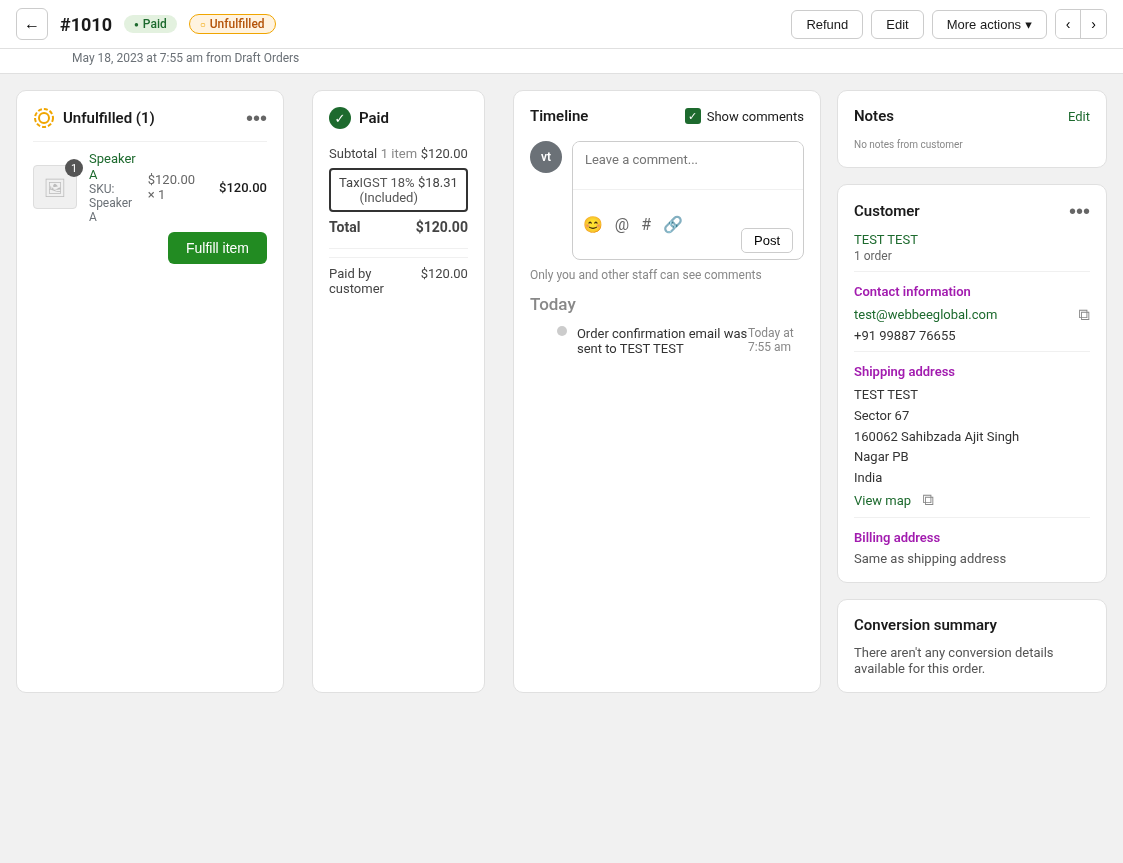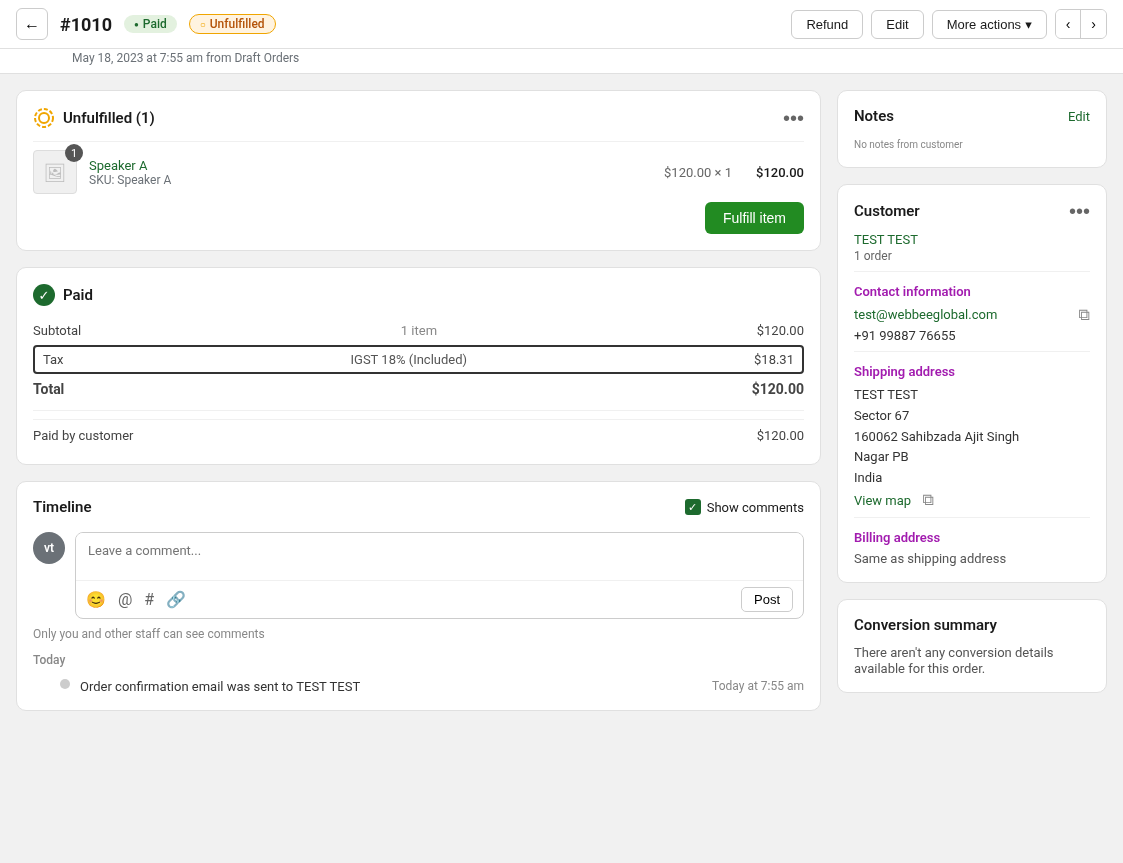--- a/index.html
+++ b/index.html
@@ -106,22 +106,22 @@
     }
     .main-layout {
       display: flex;
       gap: 16px;
       padding: 16px;
       max-width: 1123px;
     }
     .left-col {
       flex: 1;
       display: flex;
-      flex-direction: column;
-      gap: 16px;
+      flex-direction: row;
+      gap: 28px;
     }
     .right-col {
       width: 270px;
       display: flex;
       flex-direction: column;
       gap: 16px;
     }
     .card {
       background: #fff;
       border-radius: 10px;
@@ -350,20 +350,21 @@
       font-size: 16px;
       cursor: pointer;
     }
     .post-btn {
       background: #fff;
       border: 1px solid #ccc;
       border-radius: 5px;
       padding: 4px 12px;
       font-size: 13px;
       cursor: pointer;
+      margin-top: 32px;
     }
     .comment-note {
       font-size: 12px;
       color: #888;
       margin: 6px 0 12px;
     }
     .timeline-divider {
       display: flex;
       align-items: center;
       gap: 8px;
@@ -371,21 +372,21 @@
     }
     .timeline-dot {
       width: 10px;
       height: 10px;
       border-radius: 50%;
       background: #ccc;
       margin-left: 11px;
       flex-shrink: 0;
     }
     .timeline-day {
-      font-size: 12px;
+      font-size: 17px;
       color: #888;
       font-weight: 500;
     }
     .timeline-event {
       display: flex;
       gap: 10px;
       align-items: flex-start;
       margin-left: 16px;
     }
     .timeline-event-text {

